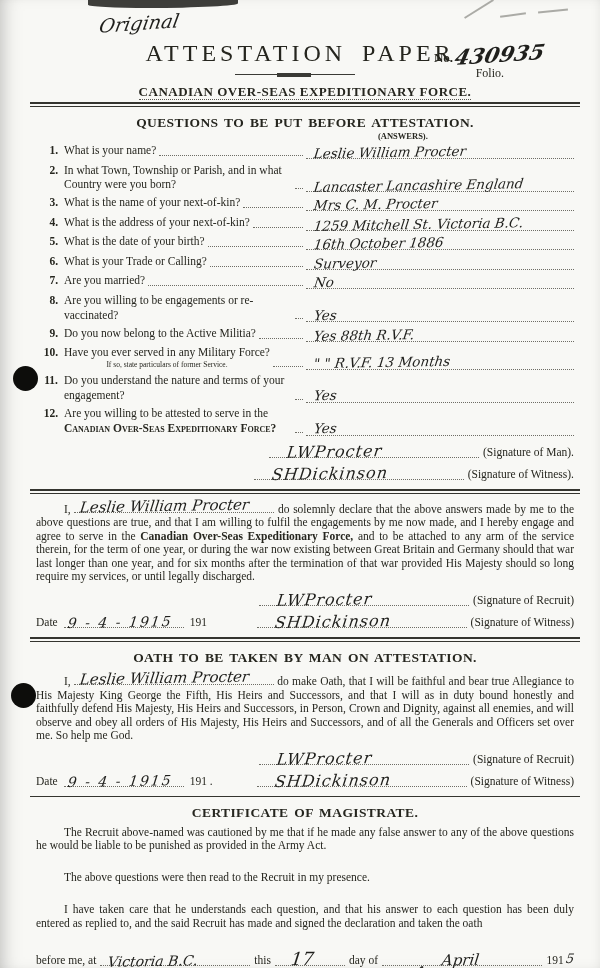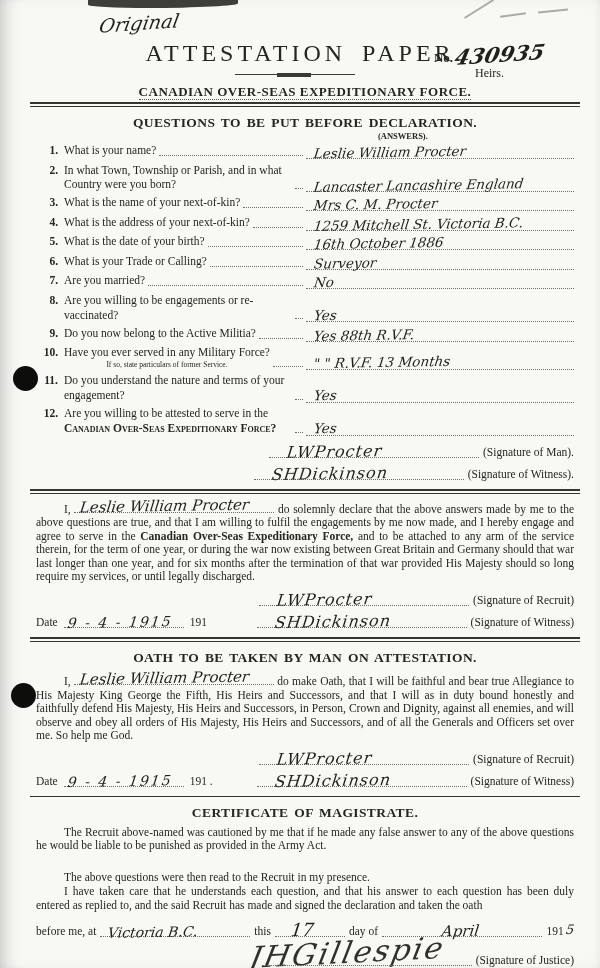--- a/index.html
+++ b/index.html
@@ -68,21 +68,21 @@
   .year-stub{flex:none;margin-right:10px;}
 
   
   .para{font-size:11.5px;line-height:1.18;text-align:justify;margin-top:5px;}
   .para .indent{display:inline-block;width:28px;}
   .inline-name{display:inline-block;min-width:200px;border-bottom:1px dotted #6e6d65;position:relative;height:13px;vertical-align:baseline;}
   .inline-name .hand{position:absolute;left:6px;bottom:-4px;font-size:15px;}
   .bold{font-weight:bold;}
 
   
-  .fillrow{display:flex;font-size:11.5px;margin-top:9px;align-items:flex-end;}
+  .fillrow{display:flex;font-size:11.5px;margin-top:20px;align-items:flex-end;}
   .fill{border-bottom:1px dotted #6e6d65;position:relative;height:14px;}
   .fill .hand{position:absolute;bottom:-4px;font-size:14px;}
 
   .justice-wrap{position:relative;}
   .justice-sig{position:absolute;left:215px;top:-16px;font-size:30px;letter-spacing:2px;
                transform:skewX(-14deg) rotate(-3deg);opacity:.92;}
 </style>
 </head>
 <body>
 
@@ -98,27 +98,27 @@
 
   <div class="content">
 
     <div class="hdr">
       <div class="title">ATTESTATION PAPER.</div>
       <div class="title-rule"></div>
       <div class="no-block">
         <span>No.</span>
         <span class="hand hand-no">430935</span>
       </div>
-      <div class="folio">Heirs.</div>
+      <div class="folio">Folio.</div>
       <div class="force"><span>CANADIAN OVER-SEAS EXPEDITIONARY FORCE.</span></div>
     </div>
 
     <div class="rule2"></div>
 
-    <div class="sec-h">QUESTIONS TO BE PUT BEFORE DECLARATION.</div>
+    <div class="sec-h">QUESTIONS TO BE PUT BEFORE ATTESTATION.</div>
     <div class="answers-label">(ANSWERS).</div>
 
     <div class="qrow">
       <span class="q-num">1.</span>
       <span class="q-text">What is your name?</span>
       <span class="leader"></span>
       <span class="a-cell">
           <span class="hand">Leslie William Procter</span>
         </span>
     </div>
@@ -302,21 +302,21 @@
 
     <div class="rule1" style="margin-top:9px;"></div>
 
     <div class="sec-h">CERTIFICATE OF MAGISTRATE.</div>
     <div class="para">
       <span class="indent"></span><span>The Recruit above-named was cautioned by me that if he made any false answer to any of the above questions he would be liable to be punished as provided in the Army Act.</span>
     </div>
     <div class="para" style="margin-top:18px;">
       <span class="indent"></span><span>The above questions were then read to the Recruit in my presence.</span>
     </div>
-    <div class="para" style="margin-top:1px;">
+    <div class="para" style="margin-top:19px;">
       <span class="indent"></span><span>I have taken care that he understands each question, and that his answer to each question has been duly entered as replied to, and the said Recruit has made and signed the declaration and taken the oath</span>
     </div>
     <div class="fillrow">
       <span>before me, at</span>
       <span class="fill" style="width:150px;margin:0 4px;">
           <span class="hand" style="left:8px;">Victoria  B.C.</span>
         </span>
       <span>this</span>
       <span class="fill" style="width:70px;margin:0 4px;">
           <span class="hand" style="left:16px;font-size:18px;">17</span>

